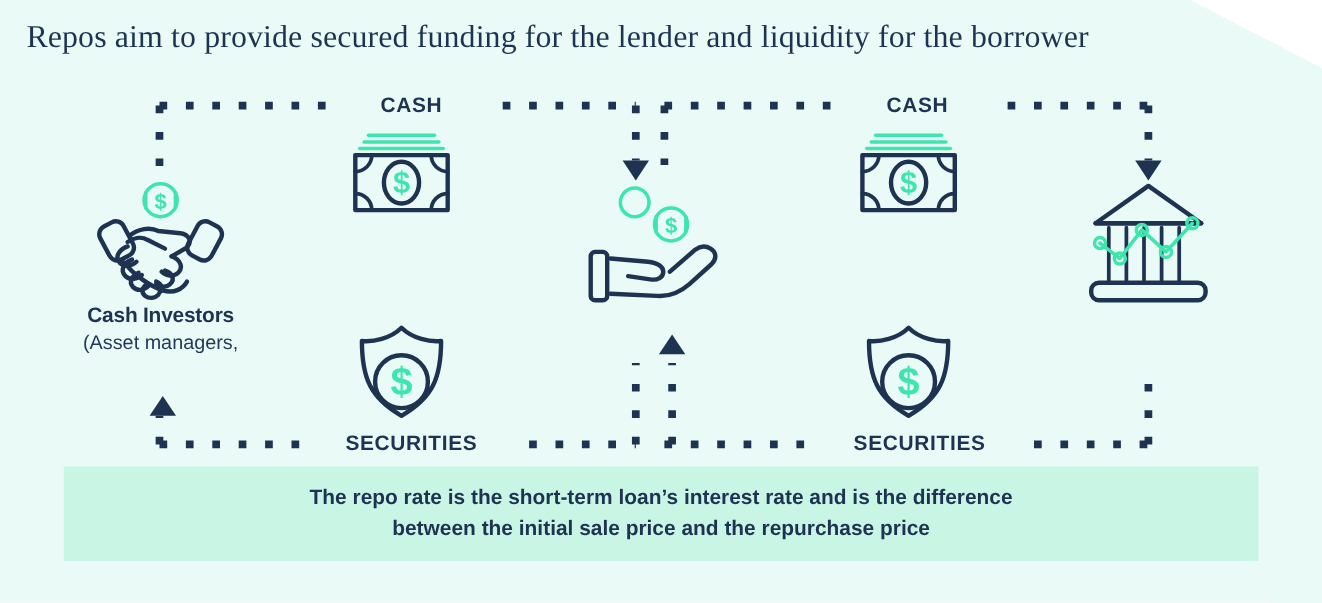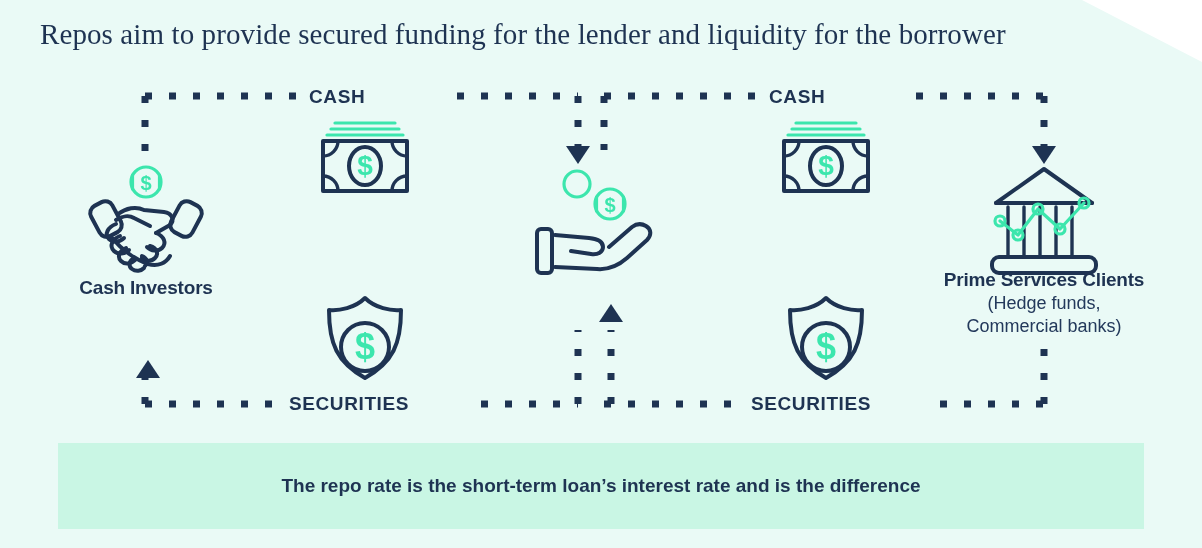--- a/index.html
+++ b/index.html
@@ -16,21 +16,21 @@
     overflow:hidden;
   }
   
   #notch{
     position:absolute;top:0;right:0;
     width:120px;height:62px;
     background:#ffffff;
     clip-path:polygon(100% 0, 100% 100%, 0 0);
   }
   #title{
-    position:absolute;left:40px;top:18px;
+    position:absolute;left:24px;top:18px;
     font-family:"Liberation Serif", serif;
     font-size:29px;
     color:#1e3352;
     letter-spacing:.1px;
     white-space:nowrap;
   }
   .svg-layer{position:absolute;left:0;top:0;width:1202px;height:548px;}
 
   
   .node{
@@ -48,29 +48,29 @@
     font-size:18px;font-weight:400;
     color:#23395b;
     white-space:nowrap;
   }
   
   .flow-label{
     position:absolute;
     font-size:19px;font-weight:bold;
     color:#1e3352;
     letter-spacing:.6px;
-    text-align:left;
+    text-align:center;
     white-space:nowrap;
     background:#eafaf6;
     padding:0 9px;
   }
   
   #banner{
     position:absolute;
-    left:58px;top:443px;
+    left:58px;top:424px;
     width:1086px;height:86px;
     background:#c9f6e4;
     display:flex;align-items:center;justify-content:center;
   }
   #banner .btxt{
     text-align:center;
     color:#1e3352;
     font-size:19px;
     font-weight:bold;
     line-height:1.45;
@@ -254,28 +254,25 @@
     </g>
   </svg>
 
   <div class="flow-label" style="left:300px;top:86px;width:130px;">CASH</div>
   <div class="flow-label" style="left:760px;top:86px;width:130px;">CASH</div>
   <div class="flow-label" style="left:280px;top:393px;width:170px;">SECURITIES</div>
   <div class="flow-label" style="left:742px;top:393px;width:170px;">SECURITIES</div>
 
   <div class="node" style="left:16px;top:276px;width:260px;">
     <div class="name">Cash Investors</div>
+    <div class="sub">(Asset managers,</div>
   </div>
 
 
-  <div class="node" style="left:904px;top:268px;width:280px;">
-    <div class="name">Prime Services Clients</div>
-    <div class="sub">(Hedge funds,</div>
-    <div class="sub">Commercial banks)</div>
-  </div>
 
   <div id="banner">
     <div class="btxt">
       <div>The repo rate is the short-term loan’s interest rate and is the difference</div>
+      <div>between the initial sale price and the repurchase price</div>
     </div>
   </div>
 
 </div>
 
 </body></html>

